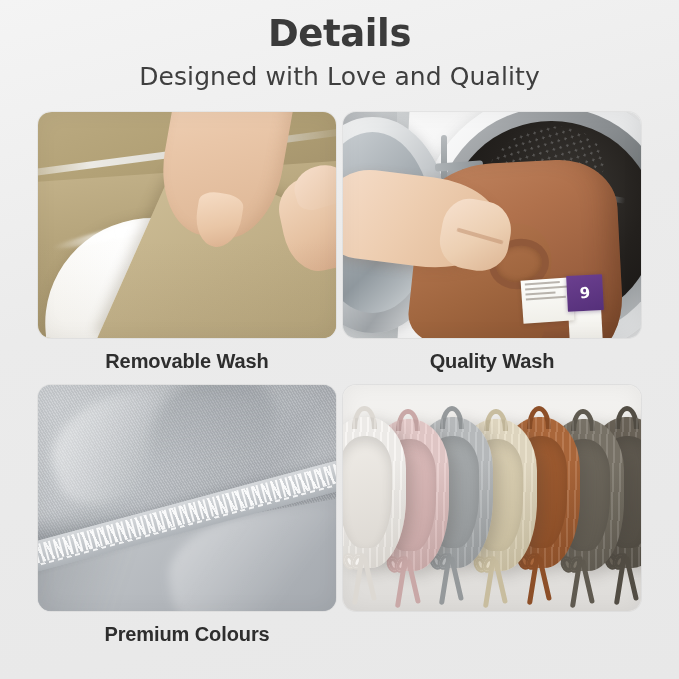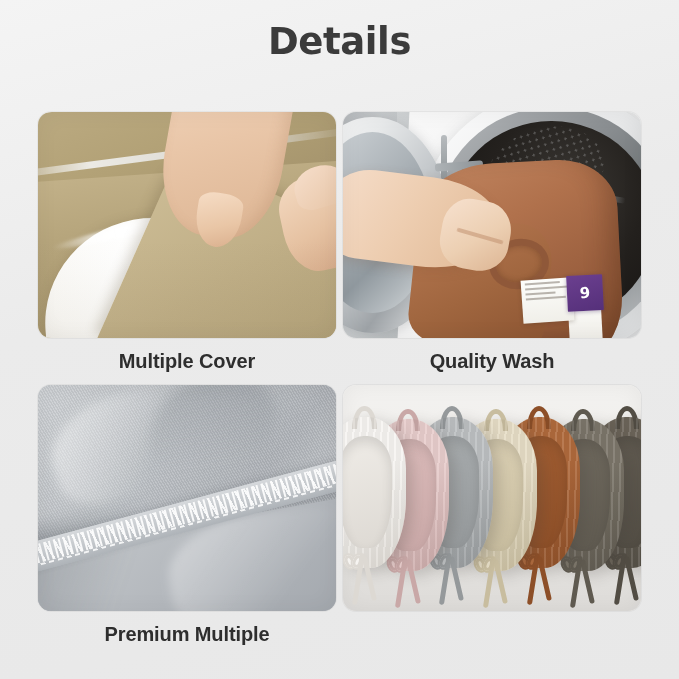--- a/index.html
+++ b/index.html
@@ -21,21 +21,21 @@
     position: relative;
     width: 679px;
     height: 679px;
     background: linear-gradient(165deg, #f4f4f4 0%, #ebebeb 40%, #e8e8e8 100%);
   }
 
   
   .header {
     position: absolute;
     top: 0; left: 0; right: 0;
-    padding-top: 20px;
+    padding-top: 12px;
     text-align: center;
   }
   .title {
     font-size: 37px;
     font-weight: 700;
     color: #3b3b3b;
     letter-spacing: -0.4px;
     line-height: 1.18;
     font-family: "DejaVu Sans", "Liberation Sans", sans-serif;
   }
@@ -470,20 +470,21 @@
     border-radius: 13px;
   }
 </style>
 <style>.bow-0::before, .bow-0::after {background:#f6f4f1;box-shadow: inset 0 0 0 3px #ddd9d3;border:2px solid #ddd9d3;}</style><style>.bow-1::before, .bow-1::after {background:#e8cdcc;box-shadow: inset 0 0 0 3px #c9a8a7;border:2px solid #c9a8a7;}</style><style>.bow-2::before, .bow-2::after {background:#bdc0c2;box-shadow: inset 0 0 0 3px #95999b;border:2px solid #95999b;}</style><style>.bow-3::before, .bow-3::after {background:#e6ddc6;box-shadow: inset 0 0 0 3px #c8bd9f;border:2px solid #c8bd9f;}</style><style>.bow-4::before, .bow-4::after {background:#b06a3c;box-shadow: inset 0 0 0 3px #8d4f28;border:2px solid #8d4f28;}</style><style>.bow-5::before, .bow-5::after {background:#7c766a;box-shadow: inset 0 0 0 3px #5f5a50;border:2px solid #5f5a50;}</style><style>.bow-6::before, .bow-6::after {background:#6c655a;box-shadow: inset 0 0 0 3px #524d44;border:2px solid #524d44;}</style></head>
 <body>
 
 <div class="page">
 
   <div class="header">
     <div class="title">Details</div>
+    <div class="subtitle">Designed with Love and Quality</div>
   </div>
 
   <div class="grid">
 
     <div class="cell">
       <div class="panel p1">
         <div class="scene">
           <div class="sh p1-bgwall"></div>
           <div class="sh p1-topfab"></div>
           <div class="sh p1-seam"></div>
@@ -492,21 +493,21 @@
           <div class="sh p1-whiteedge"></div>
           <div class="sh p1-fold"></div>
           <div class="sh p1-arm"></div>
           <div class="sh p1-finger"></div>
           <div class="sh p1-hand2"></div>
           <div class="sh p1-hand2b"></div>
           <div class="sh p1-txt"></div>
         </div>
         <div class="vig"></div>
       </div>
-      <div class="caption">Multiple Cover</div>
+      <div class="caption">Removable Wash</div>
     </div>
 
     <div class="cell">
       <div class="panel p2">
         <div class="scene">
           <div class="sh p2-bg"></div>
           <div class="sh p2-body"></div>
           <div class="sh p2-ring-out"></div>
           <div class="sh p2-ring-in"></div>
           <div class="sh p2-drum"></div>
@@ -549,21 +550,21 @@
           <div class="sh p3-crease2"></div>
           <div class="sh p3-lower"></div>
           <div class="sh p3-shadowleft"></div>
           <div class="sh p3-lowfold"></div>
           <div class="sh p3-seamband"></div>
           <div class="sh p3-stitch"></div>
           <div class="sh p3-stitchline"></div>
         </div>
         <div class="vig"></div>
       </div>
-      <div class="caption">Premium Multiple</div>
+      <div class="caption">Premium Colours</div>
     </div>
 
     <div class="cell">
       <div class="panel p4">
         <div class="scene">
           <div class="sh p4-bg"></div>
           <div class="sh p4-floor"></div>
           <div class="nests" id="nest-row">
               <div class="nest" title="White" style="left: -6%; z-index: 7; top: 0%; background: linear-gradient(150deg, rgb(246, 244, 241) 0%, rgb(246, 244, 241) 42%, rgb(221, 217, 211) 100%); box-shadow: rgba(70, 66, 60, 0.22) 6px 4px 14px;">
                 <div class="handle" style="border-color: rgb(221, 217, 211);"></div>

